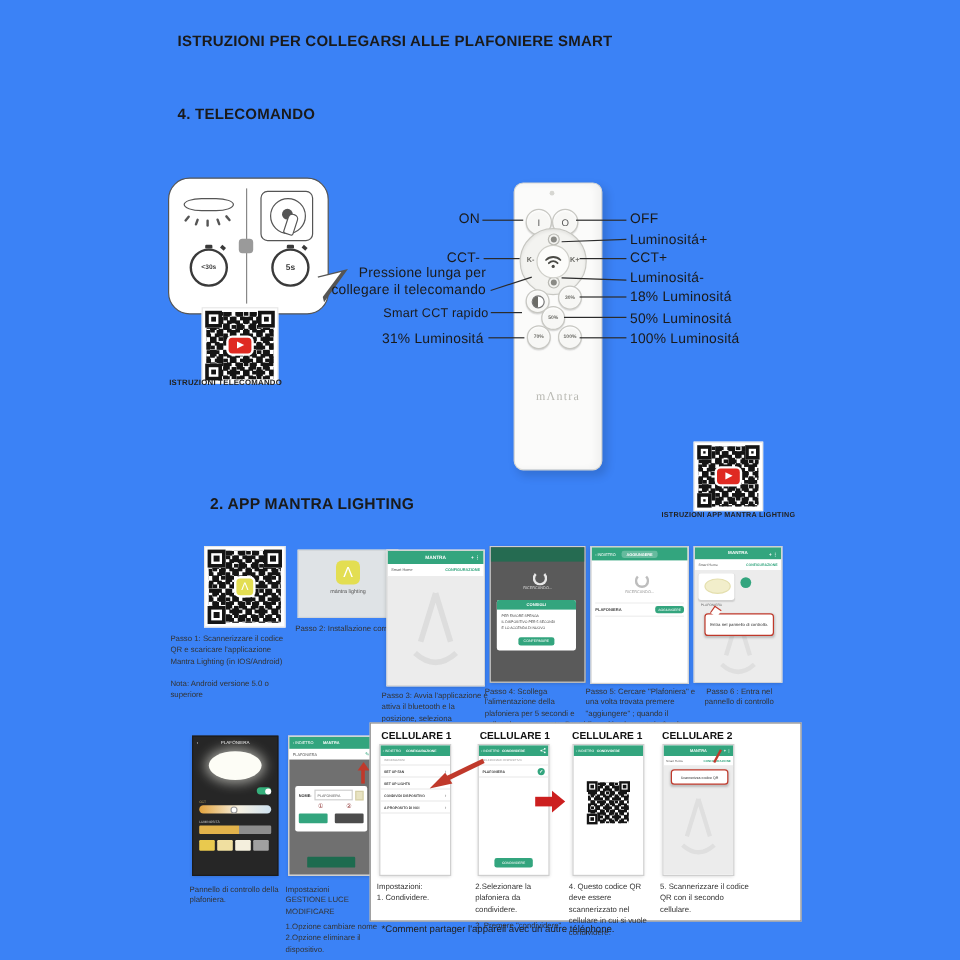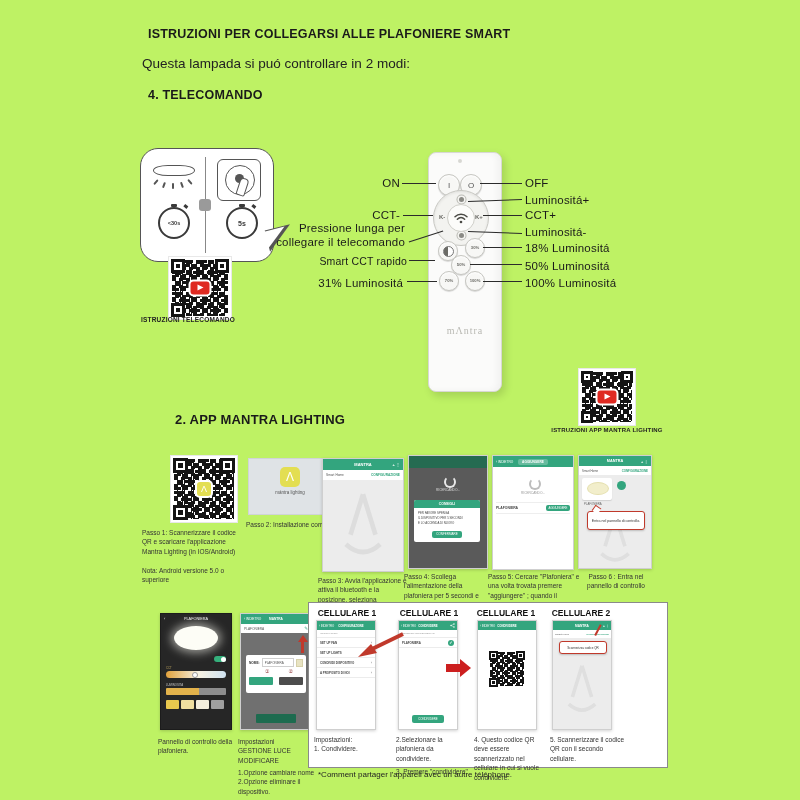--- a/index.html
+++ b/index.html
@@ -1,16 +1,16 @@
 <!DOCTYPE html>
 <html><head>
 <meta charset="utf-8">
 <style>
   html,body{margin:0;padding:0;background:#fff;}
-  #page{position:relative;width:800px;height:800px;background:#bef264;overflow:hidden;
+  #page{position:relative;width:800px;height:800px;background:#3b82f6;overflow:hidden;
         font-family:"Liberation Sans", sans-serif;color:#222;}
   .abs{position:absolute;}
   
   .h1{font-size:12.5px;font-weight:bold;letter-spacing:.2px;color:#1a1a1a;}
   .sub{font-size:13.5px;color:#222;}
   .body-line{font-size:11px;color:#222;}
   .lbl{font-size:11.5px;color:#1a1a1a;letter-spacing:.2px;}
   .cap{font-size:6.5px;line-height:1.45;color:#333;}
   .cap-b{font-size:6.5px;font-weight:bold;color:#222;letter-spacing:.2px;}
   .cline{position:absolute;height:1px;background:#2b2b2b;}
@@ -69,21 +69,20 @@
   .barrow::after{content:"";position:absolute;left:14px;top:-5px;border-top:9px solid transparent;border-bottom:9px solid transparent;border-left:11px solid #cc1f1f;}
   .box{position:absolute;border:1.5px solid #8a8a8a;background:#fff;}
   .coltitle{position:absolute;font-size:8.5px;font-weight:bold;color:#111;text-align:center;}
 </style>
 </head>
 <body>
 
 <div id="page">
 
   <div class="abs h1" style="left:148px;top:27px;">ISTRUZIONI PER COLLEGARSI ALLE PLAFONIERE SMART</div>
-  <div class="abs sub" style="left:142px;top:56px;">Questa lampada si puó controllare in 2 modi:</div>
   <div class="abs h1" style="left:148px;top:88px;">4. TELECOMANDO</div>
 
   <div class="abs bubble" style="left:140px;top:148px;width:132px;height:112px;">
     <div class="divider"></div>
     <div class="midsq"></div>
 
     <div class="lamp" style="left:12px;top:16px;width:40px;height:9px;"></div>
     <div class="ray" style="left:14px;top:30px;transform:rotate(40deg);"></div>
     <div class="ray" style="left:22px;top:33px;transform:rotate(20deg);"></div>
     <div class="ray" style="left:31px;top:34px;"></div>

